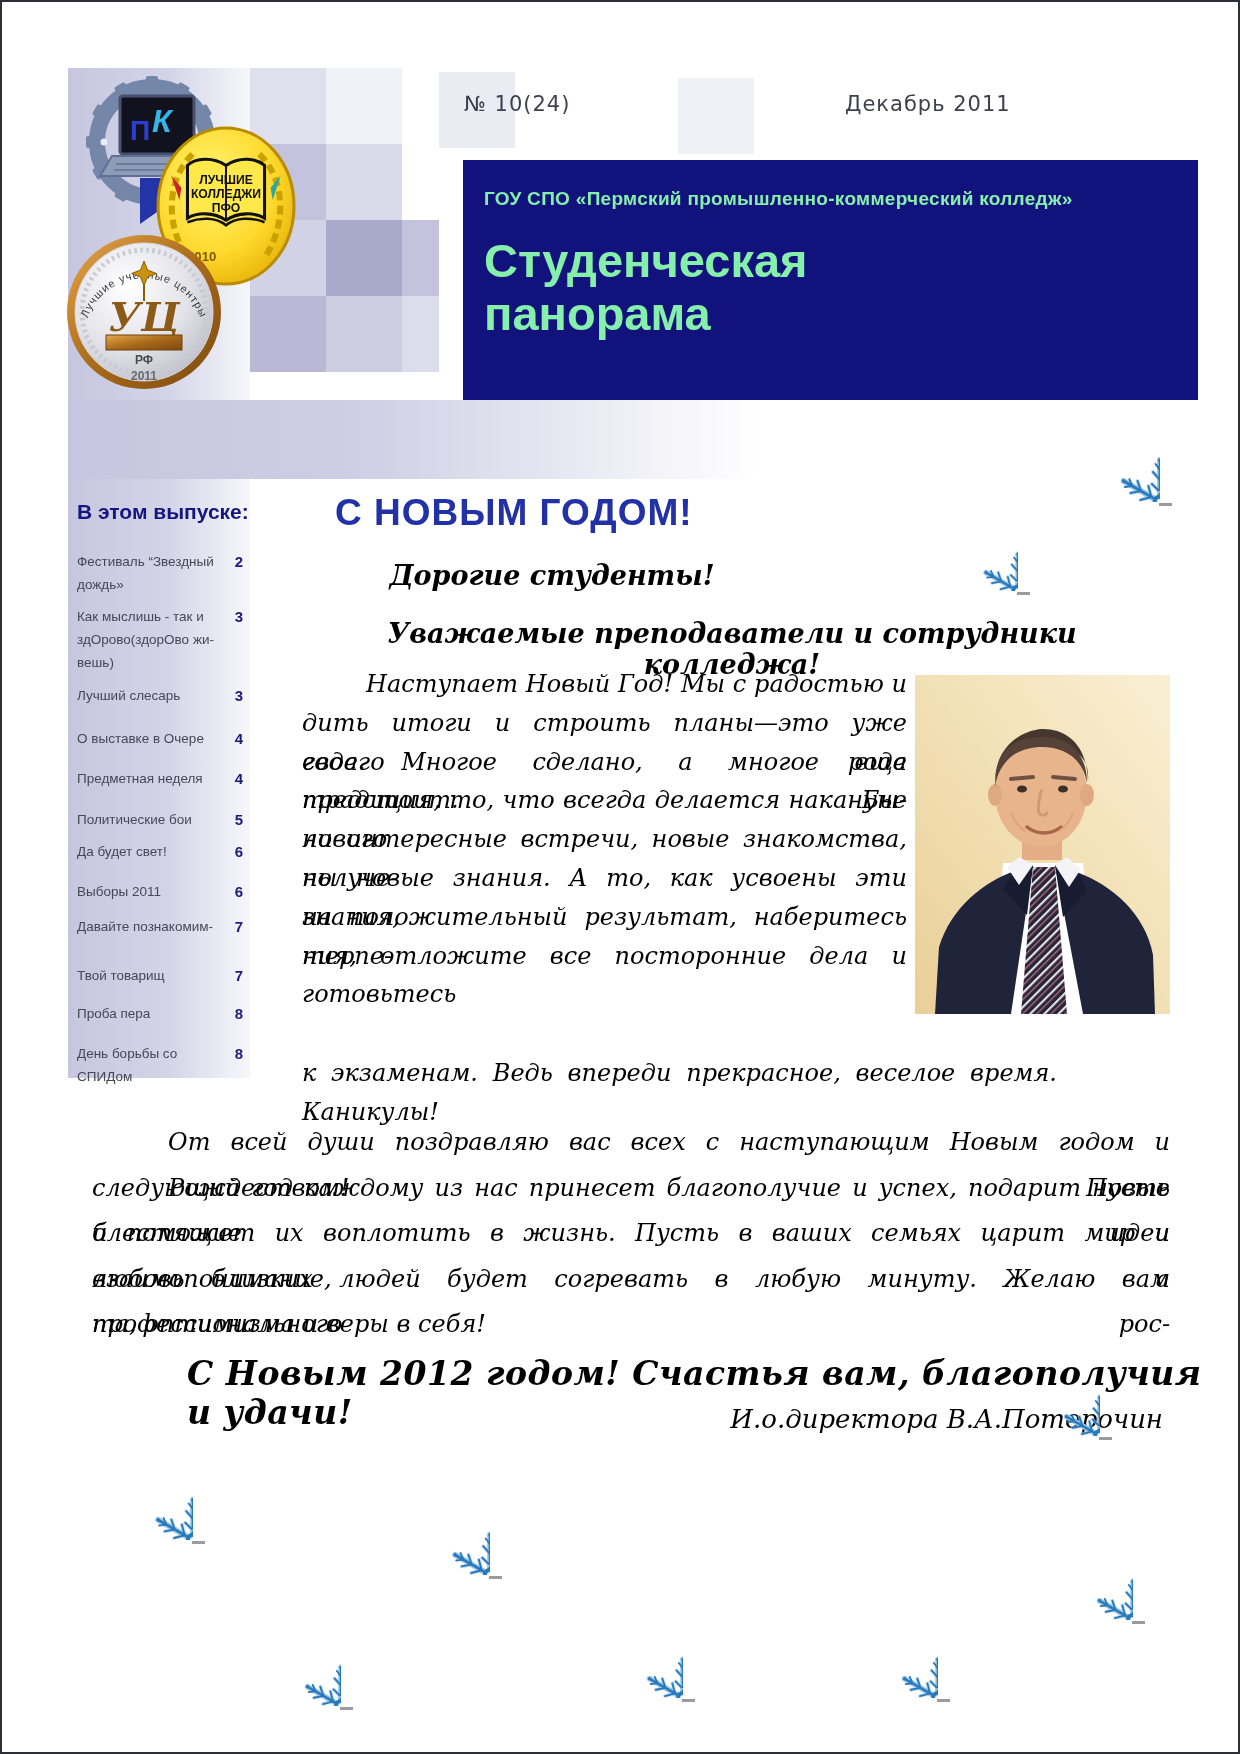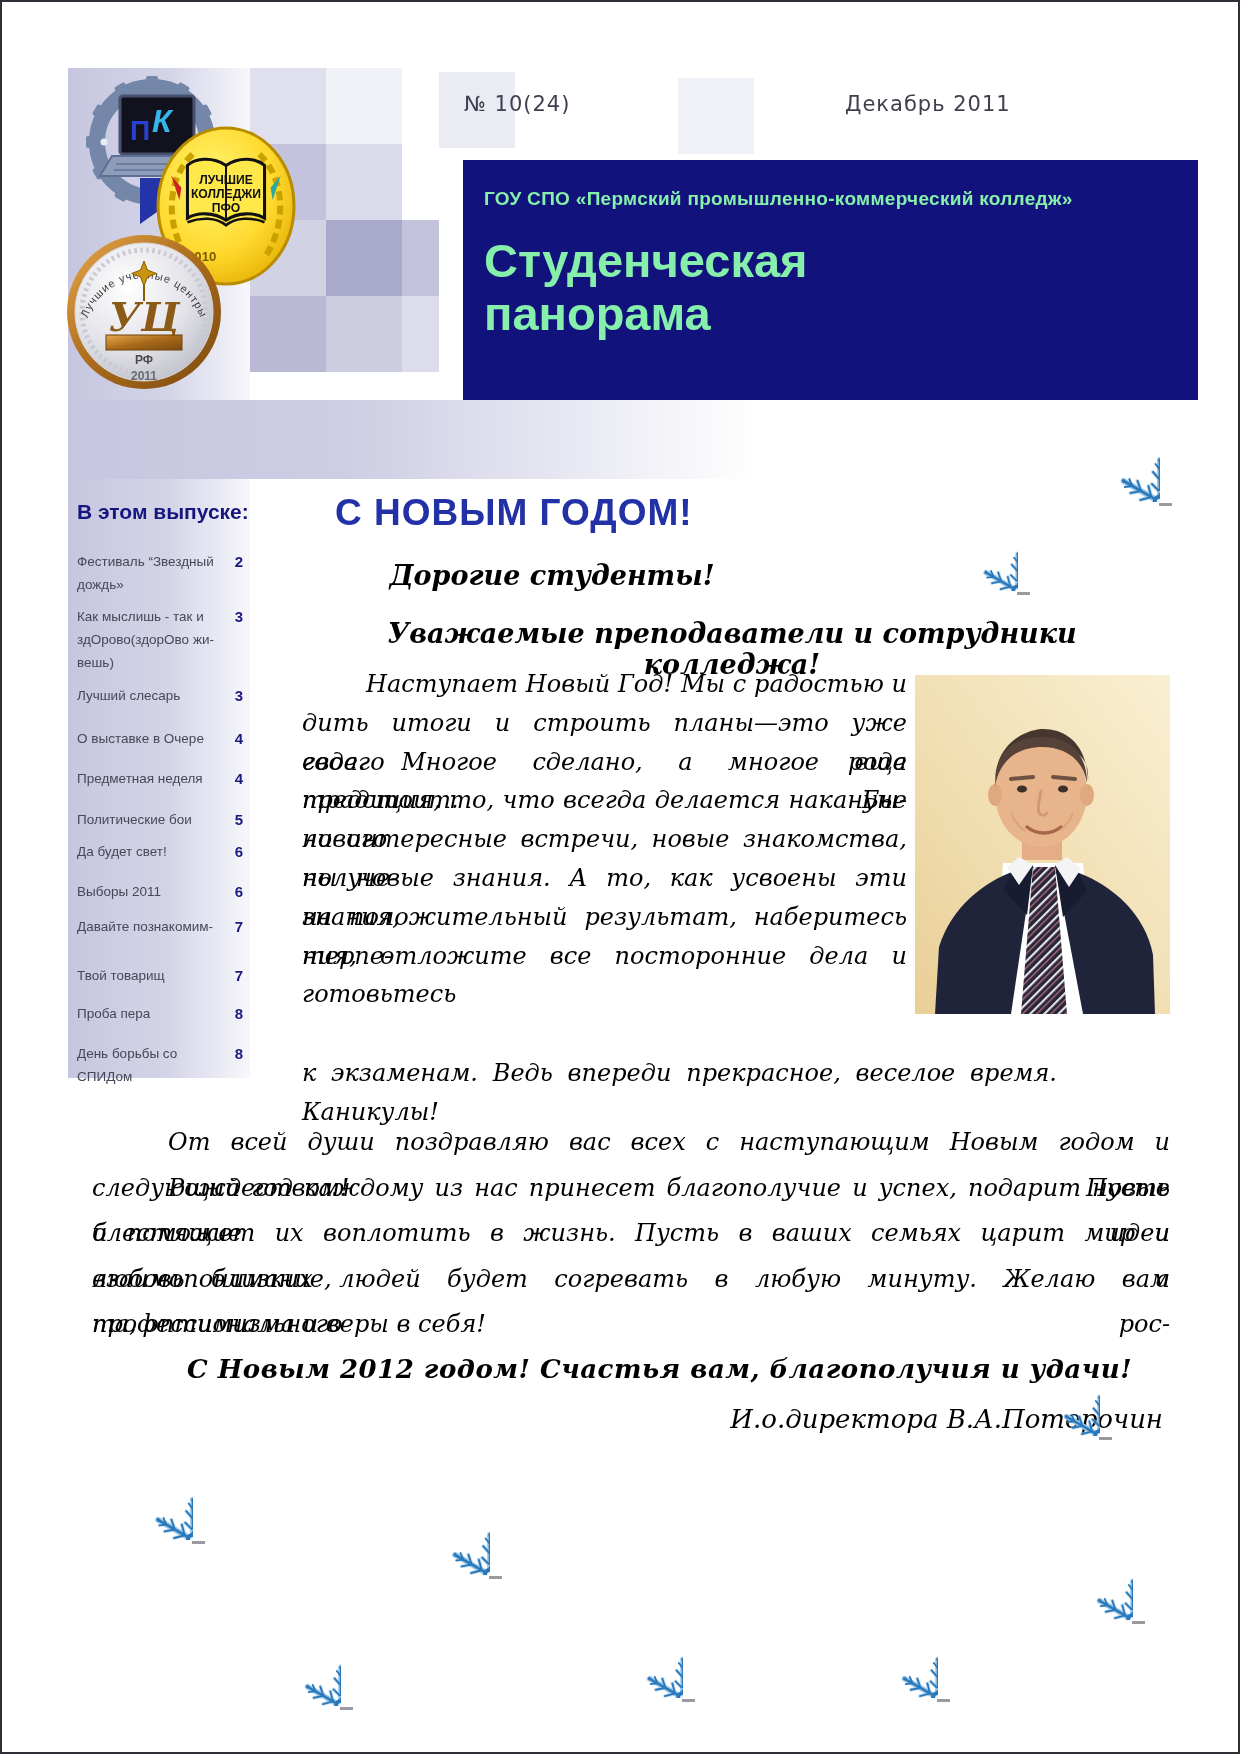--- a/index.html
+++ b/index.html
@@ -30,21 +30,21 @@
   .sal2{left:300px;top:616px;width:860px;text-align:center;font-size:27px;font-weight:bold;}
   .p1{left:300px;top:663px;width:605px;font-size:24px;}
   .p1 .ln{height:38.8px;line-height:38.8px;text-align:justify;text-align-last:justify;white-space:normal;}
   .p1 .ind{padding-left:64px;}
   .p1last{left:300px;top:1052px;width:755px;font-size:24px;line-height:38.8px;
           text-align:justify;text-align-last:justify;}
   .p2{left:90px;top:1118px;width:1078px;font-size:24px;}
   .p2 .ln{height:45.6px;line-height:45.6px;text-align:justify;text-align-last:justify;}
   .p2 .ind{padding-left:76px;}
   .p2 .last{text-align-last:left;}
-  .congrats{left:185px;top:1352px;font-size:26px;font-weight:bold;letter-spacing:.5px;}
+  .congrats{left:185px;top:1352px;font-size:33px;font-weight:bold;letter-spacing:.5px;}
   .sign{right:75px;top:1402px;font-size:26px;}
   
   .photo{left:913px;top:673px;width:255px;height:339px;}
   
   .flake{position:absolute;}
   .flake svg{width:100%;height:100%;display:block;}
   .flake .dash{position:absolute;right:-12px;bottom:-4px;width:13px;height:3px;background:#9a9aa0;}
   .logo{position:absolute;}
 </style>
 </head>

